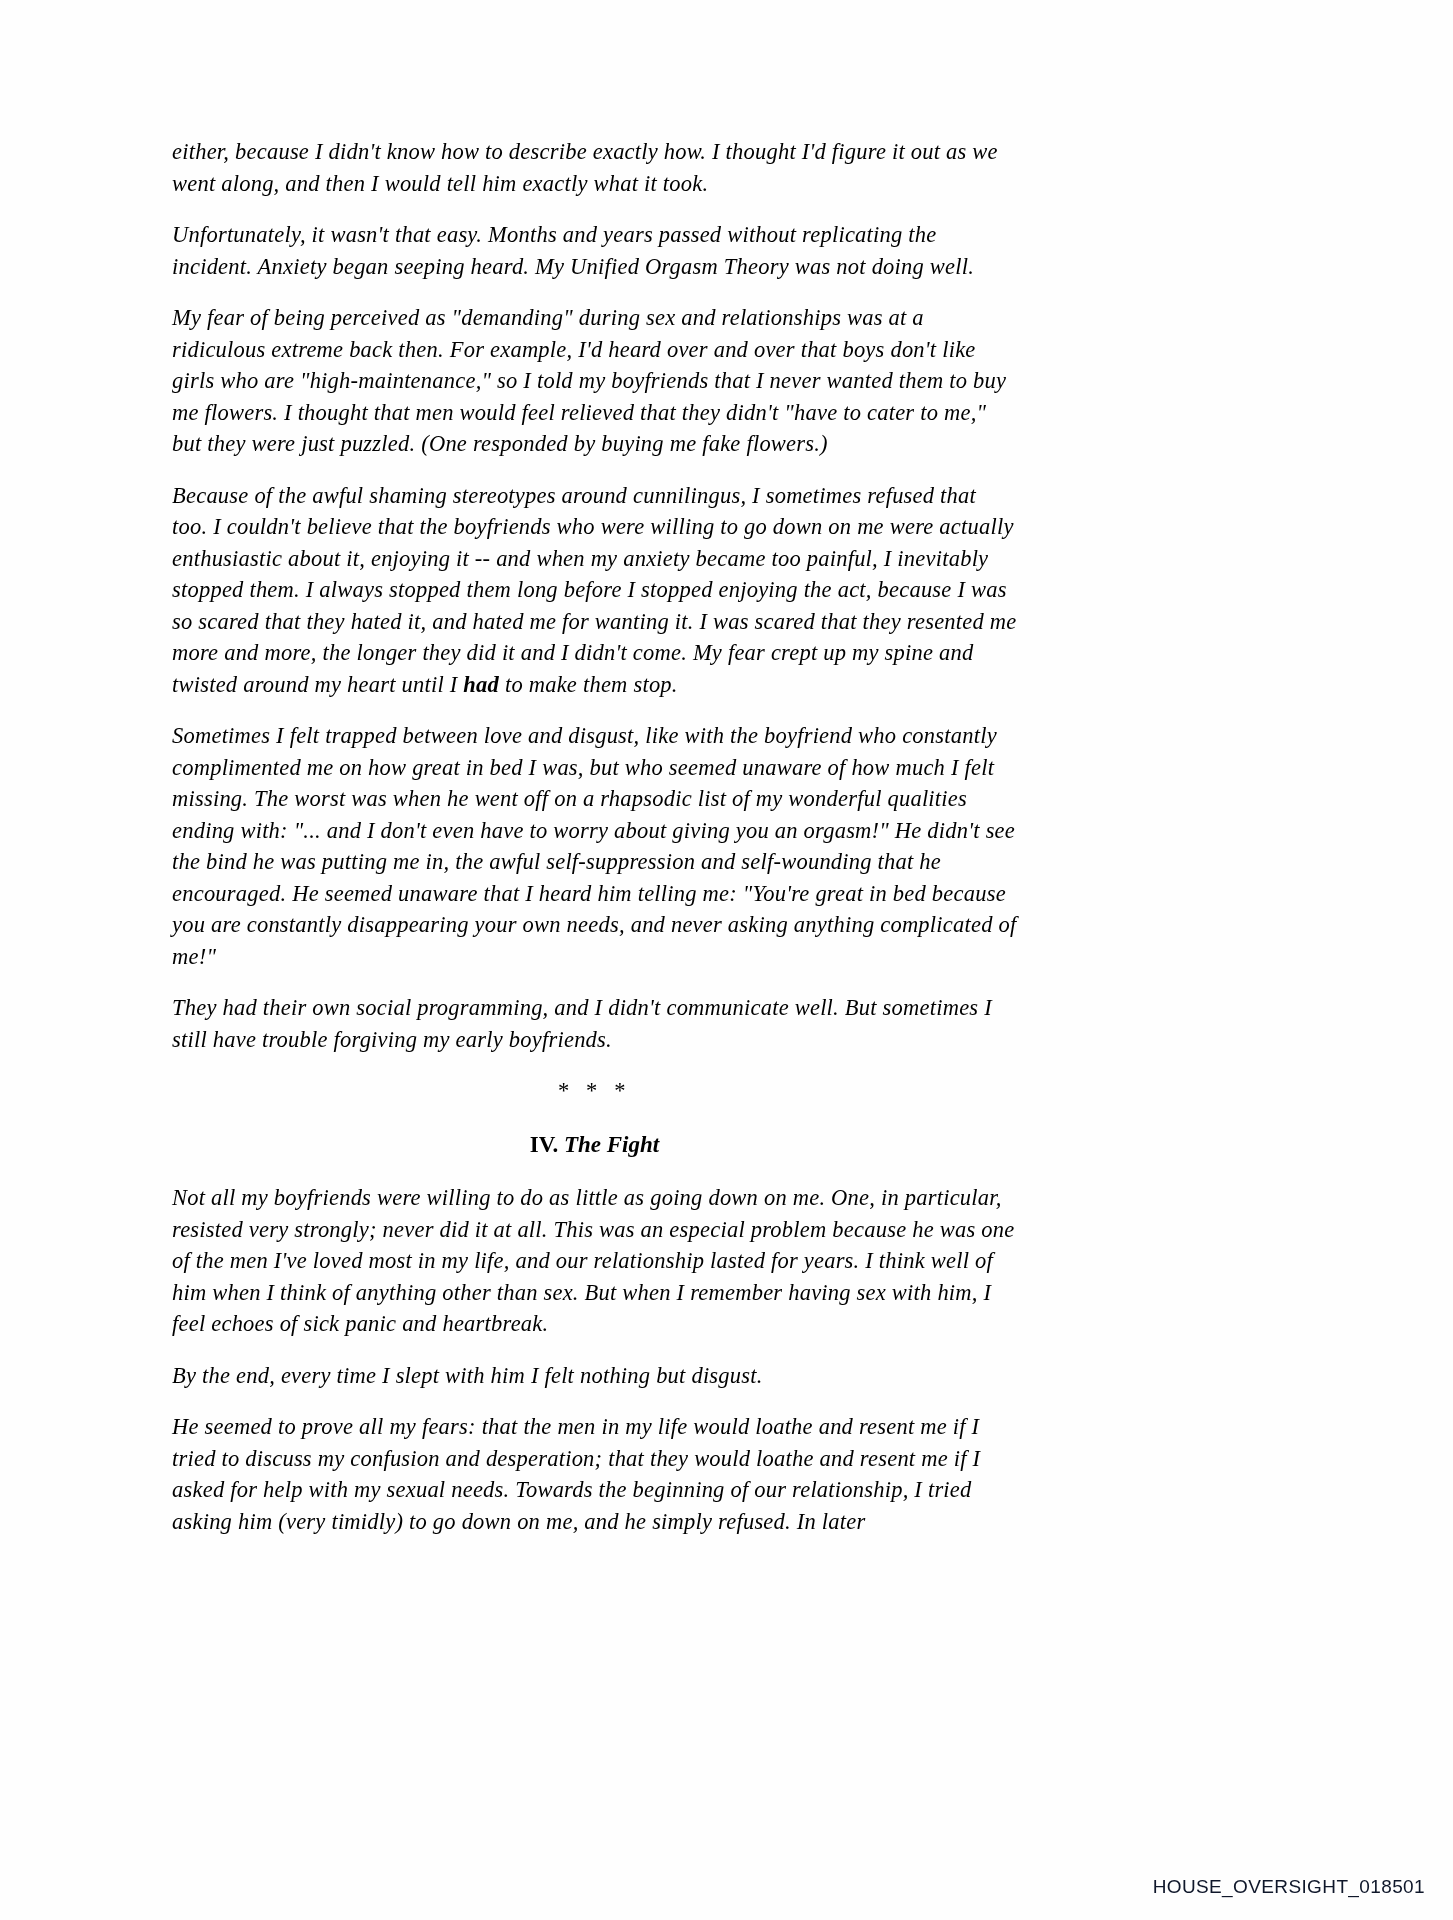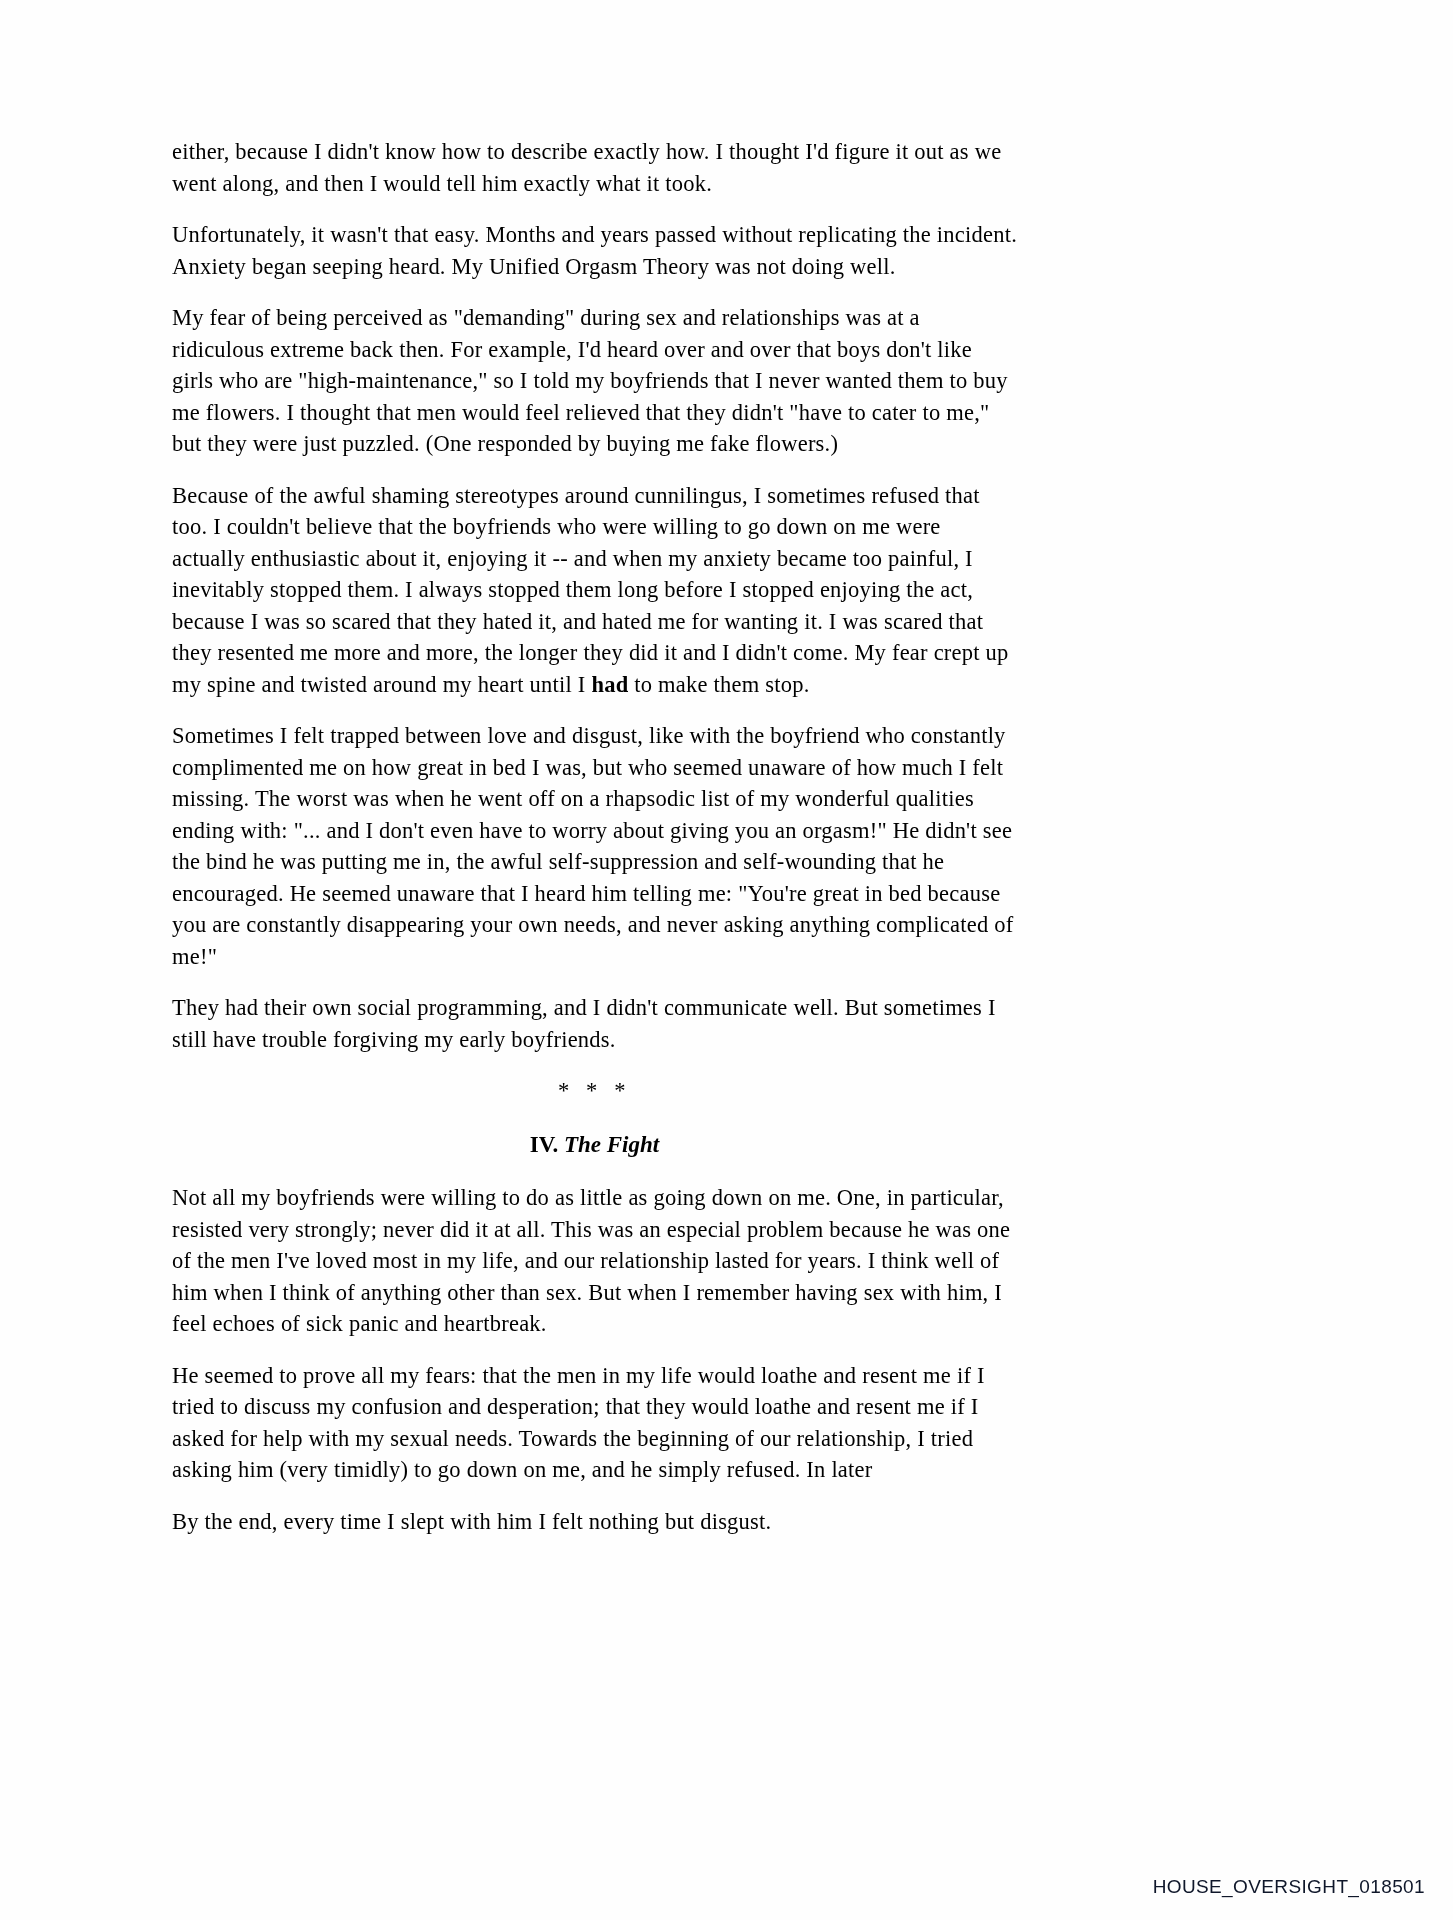--- a/index.html
+++ b/index.html
@@ -26,20 +26,21 @@
     left: 172px;
     top: 136px;
     width: 845px;
   }
   p.para {
     font-size: 22.5px;
     line-height: 31.5px;
     margin: 0 0 20px 0;
     text-align: left;
     letter-spacing: 0.01em;
+    font-style: italic;
   }
   p.para:last-child {
     margin-bottom: 0;
   }
   .divider {
     text-align: center;
     font-size: 22.5px;
     line-height: 31.5px;
     margin: 14px 0 22px 0;
     letter-spacing: 0.25em;
@@ -83,19 +84,19 @@
     <p class="para"><span>Because of the awful shaming stereotypes around cunnilingus, I sometimes refused that too. I couldn't believe that the boyfriends who were willing to go down on me were actually enthusiastic about it, enjoying it -- and when my anxiety became too painful, I inevitably stopped them. I always stopped them long before I stopped enjoying the act, because I was so scared that they hated it, and hated me for wanting it. I was scared that they resented me more and more, the longer they did it and I didn't come. My fear crept up my spine and twisted around my heart until I </span><b class="emph">had</b><span> to make them stop.</span></p>
 
     <p class="para">Sometimes I felt trapped between love and disgust, like with the boyfriend who constantly complimented me on how great in bed I was, but who seemed unaware of how much I felt missing. The worst was when he went off on a rhapsodic list of my wonderful qualities ending with: "... and I don't even have to worry about giving you an orgasm!" He didn't see the bind he was putting me in, the awful self-suppression and self-wounding that he encouraged. He seemed unaware that I heard him telling me: "You're great in bed because you are constantly disappearing your own needs, and never asking anything complicated of me!"</p>
     <p class="para">They had their own social programming, and I didn't communicate well. But sometimes I still have trouble forgiving my early boyfriends.</p>
 
     <div class="divider">* * *</div>
 
     <div class="section-heading"><span class="numeral">IV. </span><span class="title">The Fight</span></div>
 
     <p class="para">Not all my boyfriends were willing to do as little as going down on me. One, in particular, resisted very strongly; never did it at all. This was an especial problem because he was one of the men I've loved most in my life, and our relationship lasted for years. I think well of him when I think of anything other than sex. But when I remember having sex with him, I feel echoes of sick panic and heartbreak.</p>
+    <p class="para">By the end, every time I slept with him I felt nothing but disgust.</p>
     <p class="para">He seemed to prove all my fears: that the men in my life would loathe and resent me if I tried to discuss my confusion and desperation; that they would loathe and resent me if I asked for help with my sexual needs. Towards the beginning of our relationship, I tried asking him (very timidly) to go down on me, and he simply refused. In later</p>
-    <p class="para">By the end, every time I slept with him I felt nothing but disgust.</p>
 
   </div>
 
   <div class="footer-stamp">HOUSE_OVERSIGHT_018501</div>
 </div>
 
 </body></html>

